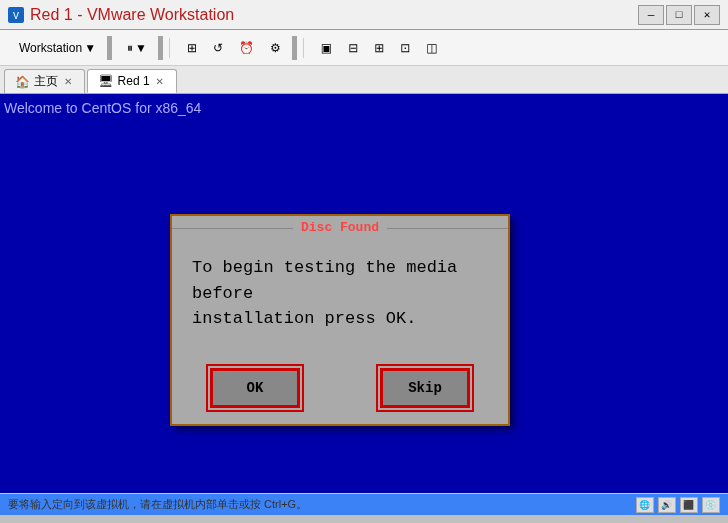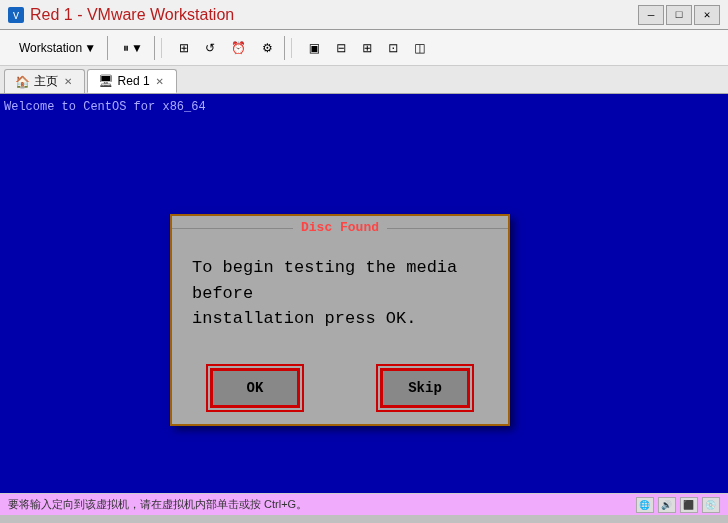--- a/index.html
+++ b/index.html
@@ -56,21 +56,21 @@
       display: flex;
       align-items: center;
       padding: 0 8px;
       gap: 4px;
     }
     .toolbar-group {
       display: flex;
       align-items: center;
       gap: 2px;
       padding: 0 4px;
-      border-right: 1px solid #a3a3a3;
+      border-right: 5px solid #a3a3a3;
     }
     .toolbar-group:last-child { border-right: none; }
     .tb-btn {
       display: flex;
       align-items: center;
       gap: 2px;
       padding: 4px 6px;
       font-family: 'Segoe UI', Arial, sans-serif;
       font-size: 12px;
       cursor: pointer;
@@ -126,22 +126,22 @@
       height: 399px;
       background: #0000aa;
       position: relative;
       overflow: hidden;
     }
     #vm-welcome {
       position: absolute;
       top: 6px;
       left: 4px;
       color: #aaaaff;
-      font-size: 12px;
-      font-family: Liberation Mono, monospace;
+      font-size: 14px;
+      font-family: Liberation Sans, sans-serif;
     }
 
     
     #dialog {
       position: absolute;
       top: 120px;
       left: 170px;
       width: 340px;
       background: #aaaaaa;
       border: 2px solid #a16207;
@@ -216,21 +216,21 @@
       justify-content: center;
       color: #ffffff;
       font-family: 'Courier New', monospace;
       font-size: 11px;
       border-top: 1px solid #0000cc;
     }
 
     
     #bottom-status {
       height: 22px;
-      background: #f0abfc;
+      background: #3b82f6;
       border-top: 1px solid #ccc;
       display: flex;
       align-items: center;
       padding: 0 8px;
       font-family: 'Segoe UI', Arial, sans-serif;
       font-size: 11px;
       color: #333;
     }
     #bottom-icons {
       margin-left: auto;

